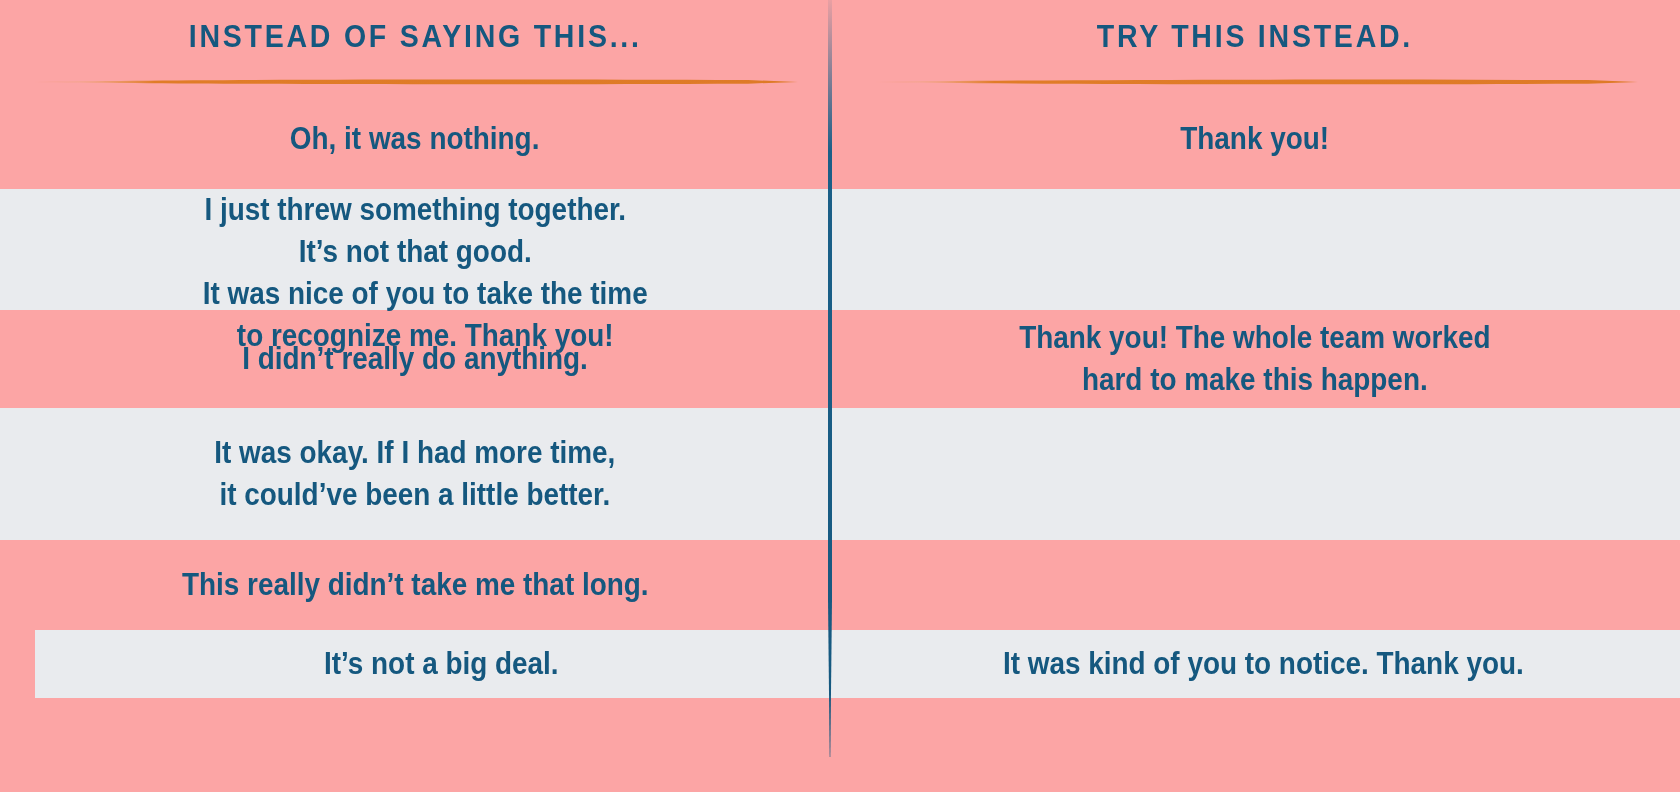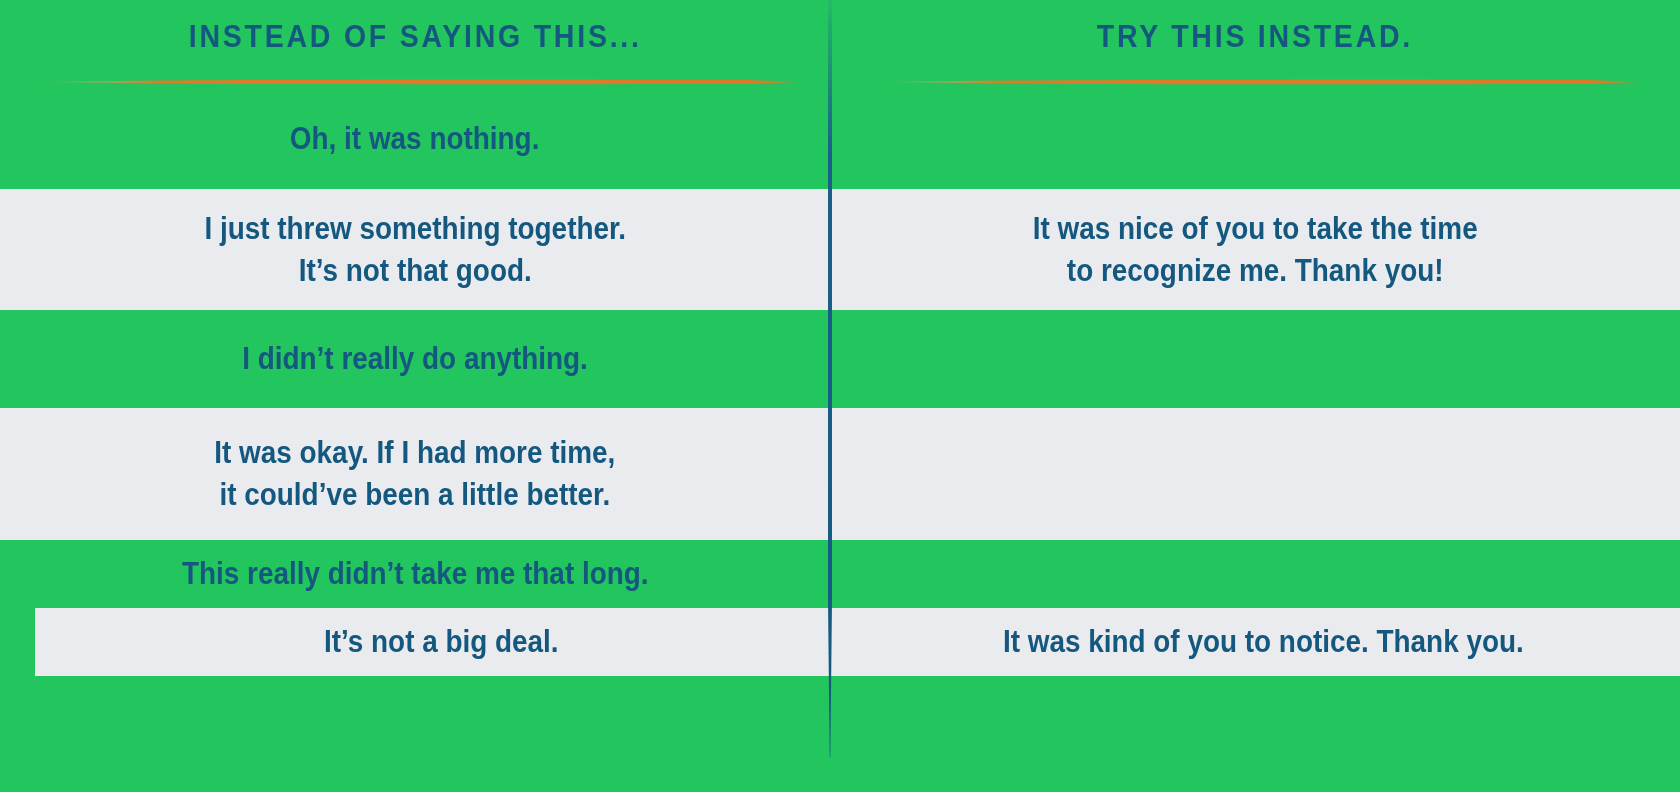--- a/index.html
+++ b/index.html
@@ -1,20 +1,20 @@
 <!DOCTYPE html>
 <html><head>
 <meta charset="utf-8">
 <style>
   html, body { margin: 0; padding: 0; background: #ffffff; }
   .canvas {
     position: relative;
     width: 1680px;
     height: 792px;
-    background: #22c55e;
+    background: #fca5a5;
     overflow: hidden;
     font-family: "Liberation Sans", sans-serif;
     color: #15587f;
   }
   
   .header-row { display: flex; height: 88px; }
   .header-cell { position: relative; display: flex; align-items: center; justify-content: center; }
   .header-cell.left  { width: 830px; }
   .header-cell.right { width: 850px; text-align: right; }
   .header-title {
@@ -44,24 +44,24 @@
     text-align: center;
     font-size: 31px;
     font-weight: 700;
     line-height: 42px;
     transform: scaleX(0.9);
     transform-origin: 50% 50%;
     white-space: nowrap;
   }
   .cell-text span { display: block; }
   .h101 { height: 101px; }
-  .h121 { height: 121px; }
+  .h121 { height: 121px; flex-direction: column; }
   .h133 { height: 98px; }
   .h132 { height: 132px; align-items: center; }
-  .h90  { height: 68px; }
+  .h90  { height: 90px; }
   .h68  { height: 68px; margin-left: 35px; }
   
   .divider-svg {
     position: absolute;
     left: 826px;
     top: 0;
     width: 8px;
     height: 760px;
     pointer-events: none;
   }
@@ -101,20 +101,25 @@
       </svg>
     </div>
   </div>
 
   <div class="row h101">
     <div class="cell left">
       <div class="cell-text">
         <span>Oh, it was nothing.</span>
       </div>
     </div>
+    <div class="cell right">
+      <div class="cell-text">
+        <span>Thank you!</span>
+      </div>
+    </div>
   </div>
 
   <div class="row gray h121">
     <div class="cell left">
       <div class="cell-text">
         <span>I just threw something together.</span>
         <span>It’s not that good.</span>
       </div>
     </div>
     <div class="cell right">
@@ -122,20 +127,26 @@
         <span>It was nice of you to take the time</span>
         <span>to recognize me. Thank you!</span>
       </div>
     </div>
   </div>
 
   <div class="row h133">
     <div class="cell left">
       <div class="cell-text">
         <span>I didn’t really do anything.</span>
+      </div>
+    </div>
+    <div class="cell right">
+      <div class="cell-text">
+        <span>Thank you! The whole team worked</span>
+        <span>hard to make this happen.</span>
       </div>
     </div>
   </div>
 
   <div class="row gray h132">
     <div class="cell left">
       <div class="cell-text">
         <span>It was okay. If I had more time,</span>
         <span>it could’ve been a little better.</span>
       </div>

